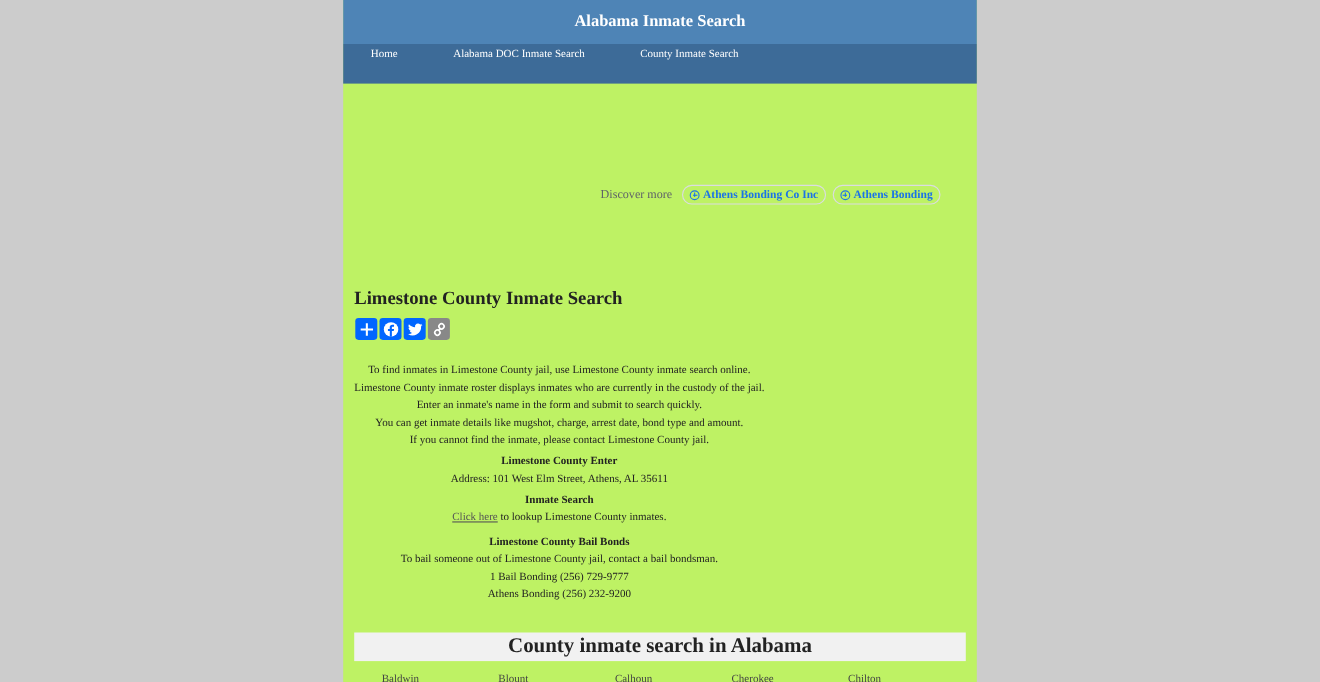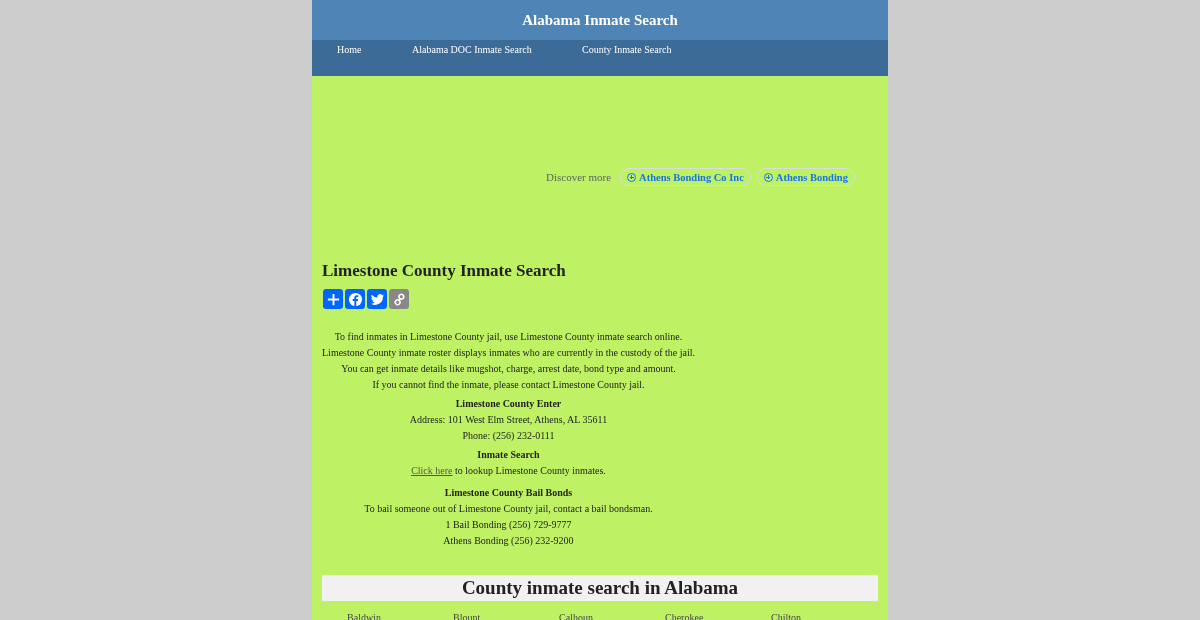--- a/index.html
+++ b/index.html
@@ -134,26 +134,26 @@
             <rect x="3.5" y="8.5" width="5" height="5" rx="2.5" transform="rotate(45 6 11)"></rect>
             <path d="M7 9l2-2"></path>
           </g>
         </svg>
     </span>
   </div>
 
   <div class="body-text">
     <p>To find inmates in Limestone County jail, use Limestone County inmate search online.</p>
     <p>Limestone County inmate roster displays inmates who are currently in the custody of the jail.</p>
+    <p>Enter an inmate's name in the form and submit to search quickly.</p>
     <p>You can get inmate details like mugshot, charge, arrest date, bond type and amount.</p>
     <p>If you cannot find the inmate, please contact Limestone County jail.</p>
     <div class="gap"></div>
     <p class="h">Limestone County Enter</p>
     <p>Address: 101 West Elm Street, Athens, AL 35611</p>
-    <p>Phone: (256) 232-0111</p>
     <div class="gap"></div>
     <p class="h">Inmate Search</p>
     <p><a href="#">Click here</a><span> to lookup Limestone County inmates.</span></p>
     <div class="gap"></div>
     <div class="gap"></div>
     <p class="h">Limestone County Bail Bonds</p>
     <p>To bail someone out of Limestone County jail, contact a bail bondsman.</p>
     <p>1 Bail Bonding (256) 729-9777</p>
     <p>Athens Bonding (256) 232-9200</p>
   </div>

